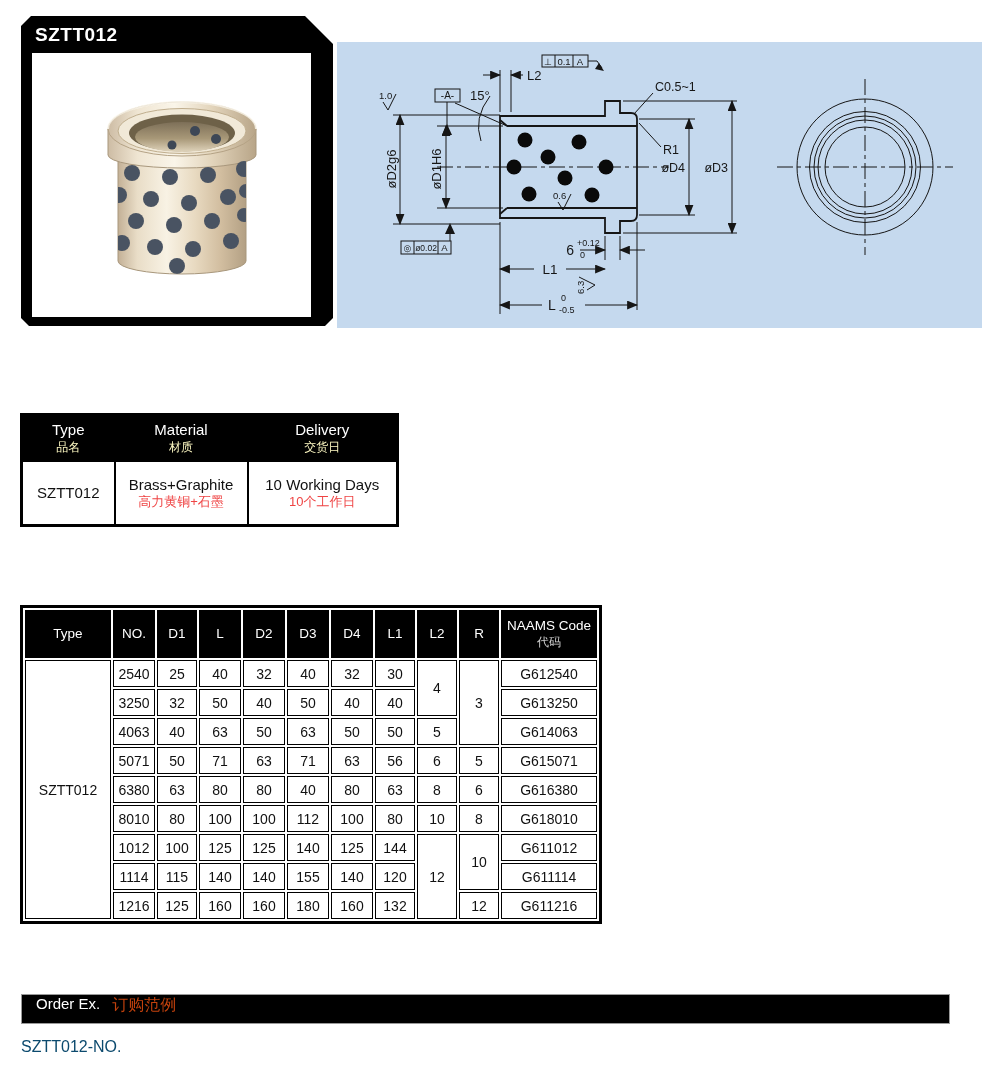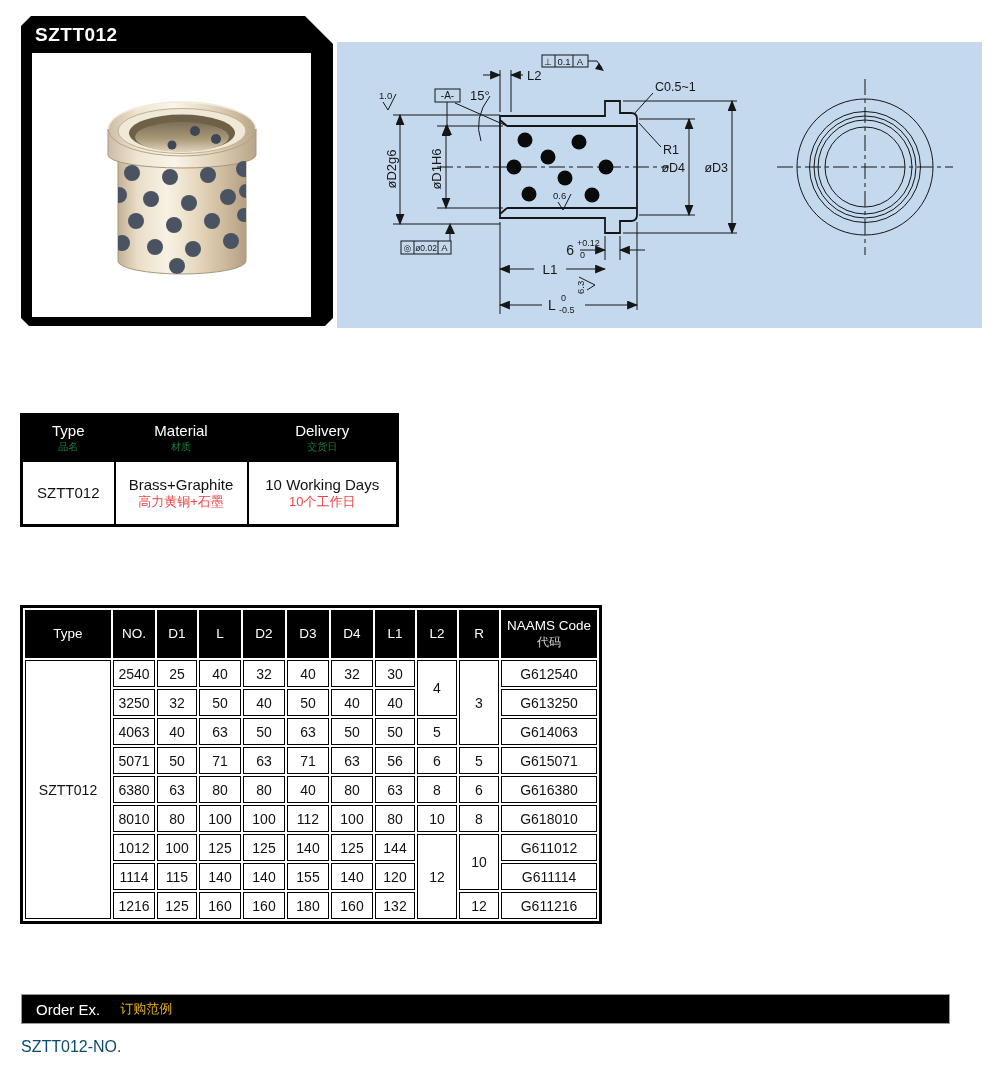--- a/index.html
+++ b/index.html
@@ -21,39 +21,39 @@
   .dwg-center{stroke:#161616;stroke-width:1;fill:none;stroke-dasharray:16 4 4 4;}
   .dwg-text{fill:#161616;font-family:"Liberation Sans",sans-serif;}
   .dwg-box{fill:#c5d9ee;stroke:#161616;stroke-width:1;}
   .dwg-fill{fill:#161616;stroke:none;}
 
   
   .info-wrap{position:absolute;left:20px;top:413px;}
   table.info{border-collapse:collapse;border:3px solid #000;background:#fff;table-layout:fixed;}
   table.info th{background:#000;color:#fff;font-weight:normal;height:42px;border:2px solid #000;
     font-size:15px;line-height:1.25;text-align:center;}
-  table.info th .zh{font-size:10px;color:#15803d;}
+  table.info th .zh{font-size:12px;color:#fef9c3;}
   table.info td{border:2px solid #000;height:60px;text-align:center;font-size:15px;line-height:1.3;}
   table.info td .zh{font-size:13px;color:#ef4444;}
 
   
   .spec-wrap{position:absolute;left:20px;top:605px;}
   table.spec{border-collapse:separate;border-spacing:2px;border:3px solid #000;background:#fff;
     table-layout:fixed;font-size:14px;}
   table.spec thead{background:#000;}
   table.spec th{color:#fff;font-weight:normal;height:46px;border:1px solid #000;
     text-align:center;font-size:13.5px;line-height:1.25;padding:0 2px;}
   table.spec th .zh{font-size:12px;color:#cfcfcf;}
   table.spec td{border:1px solid #000;text-align:center;height:25px;padding:0 2px;background:#fff;}
 
   
   .order-bar{position:absolute;left:21px;top:994px;width:929px;height:30px;background:#000;
-    border:1px solid #9a9a9a;color:#fff;display:flex;align-items:center;padding-left:14px;box-sizing:border-box;}
+    border:1px solid #9a9a9a;color:#fff;display:flex;padding-left:14px;box-sizing:border-box;}
   .order-bar .en{font-size:15px;}
-  .order-bar .zh{font-size:13px;margin-left:20px;color:#eab308;}
+  .order-bar .zh{font-size:16px;margin-left:12px;color:#c2410c;}
   .order-example{position:absolute;left:21px;top:1038px;font-size:16px;color:#0c4a6e;}
 </style>
 </head>
 <body>
 
 <div class="page">
 
   <div class="photo-panel">
     <div class="photo-title">SZTT012</div>
     <div class="photo-frame">

